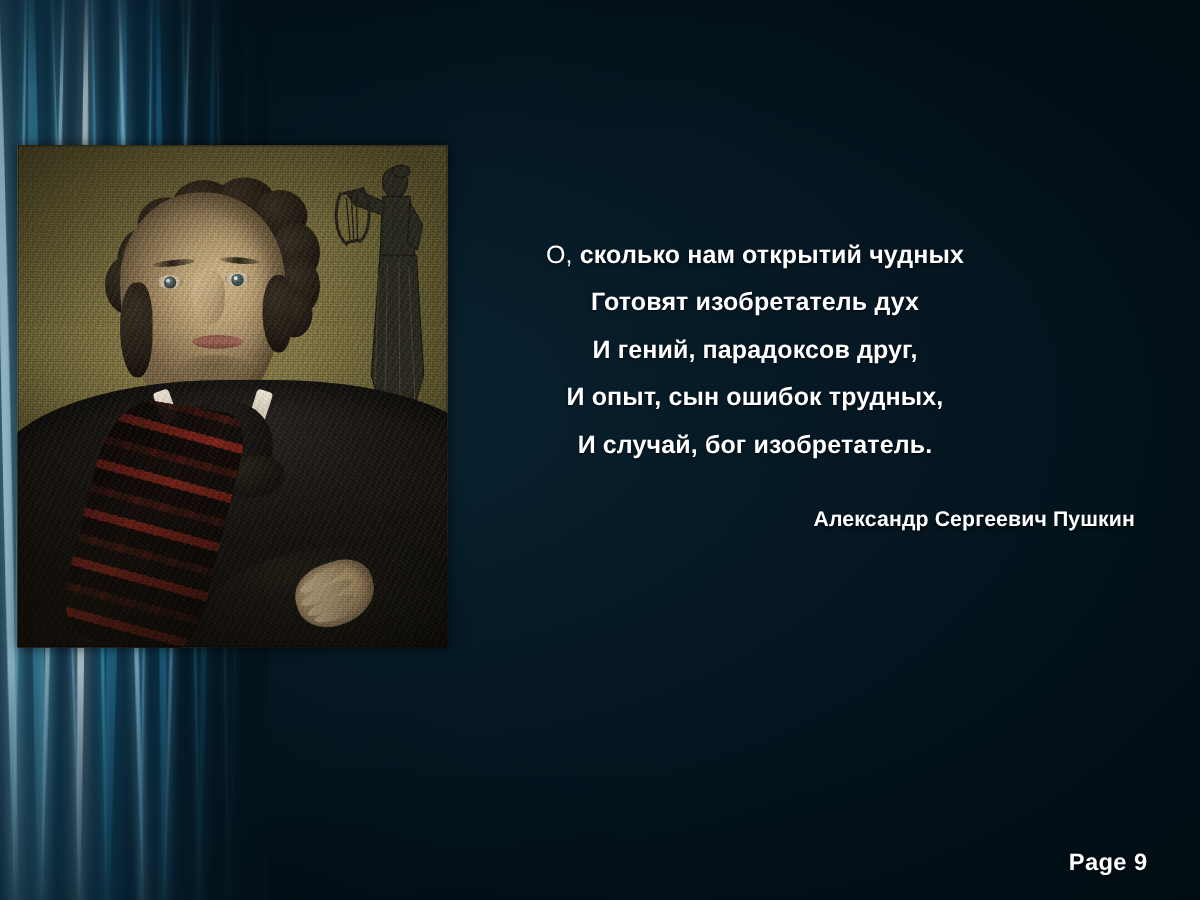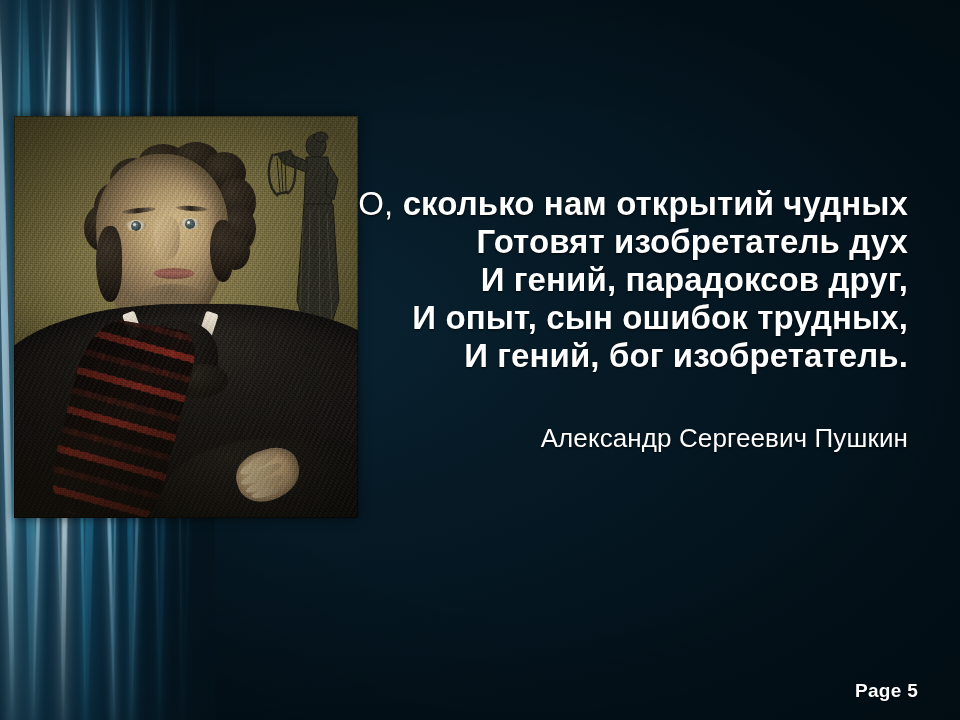--- a/index.html
+++ b/index.html
@@ -323,35 +323,36 @@
   
   .text-block {
     position: absolute;
     left: 300px;
     top: 185px;
     width: 608px;
     text-align: right;
     color: #ffffff;
   }
   .poem-line {
-    font-size: 33px;
+    font-size: 20px;
     line-height: 38px;
     font-weight: bold;
     letter-spacing: 0.1px;
     white-space: nowrap;
     text-shadow: 0 1px 2px rgba(0,0,0,0.8);
+    text-align: center;
   }
   .poem-line .lead {
     font-weight: normal;
   }
   .author {
-    margin-top: 44px;
-    font-size: 26px;
+    margin-top: 22px;
+    font-size: 17px;
     line-height: 38px;
-    font-weight: normal;
+    font-weight: bold;
     letter-spacing: 0.1px;
     white-space: nowrap;
     text-shadow: 0 1px 2px rgba(0,0,0,0.8);
   }
 
   
   .page-number {
     position: absolute;
     right: 42px;
     bottom: 18px;
@@ -491,20 +492,20 @@
     <div class="p-bg-dark"></div>
     <div class="p-frame"></div>
   </div>
 
   <div class="text-block">
     <div id="poem-host">
         <div class="poem-line"><span class="lead">О,</span><span> сколько нам открытий чудных</span></div>
         <div class="poem-line"><span>Готовят изобретатель дух</span></div>
         <div class="poem-line"><span>И гений, парадоксов друг,</span></div>
         <div class="poem-line"><span>И опыт, сын ошибок трудных,</span></div>
-        <div class="poem-line"><span>И гений, бог изобретатель.</span></div>
+        <div class="poem-line"><span>И случай, бог изобретатель.</span></div>
       </div>
     <div class="author">Александр Сергеевич Пушкин</div>
   </div>
 
-  <div class="page-number">Page 5</div>
+  <div class="page-number">Page 9</div>
 
 </div>
 
 </body></html>

